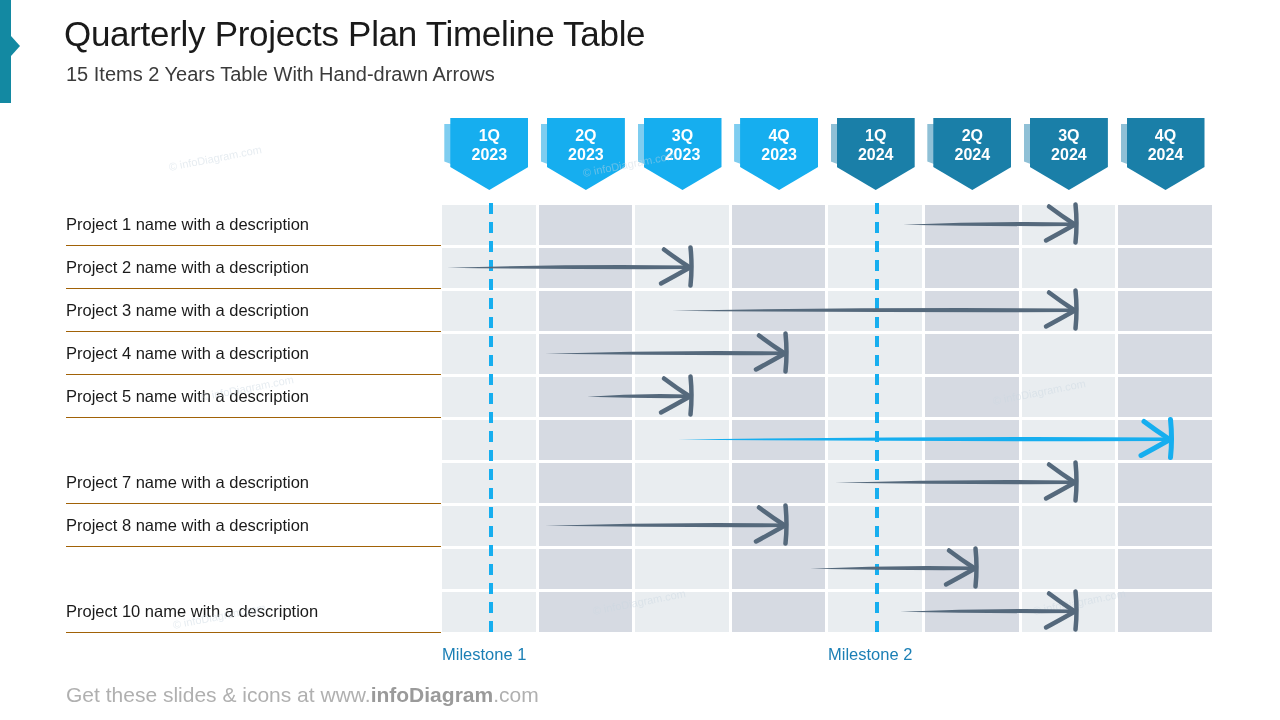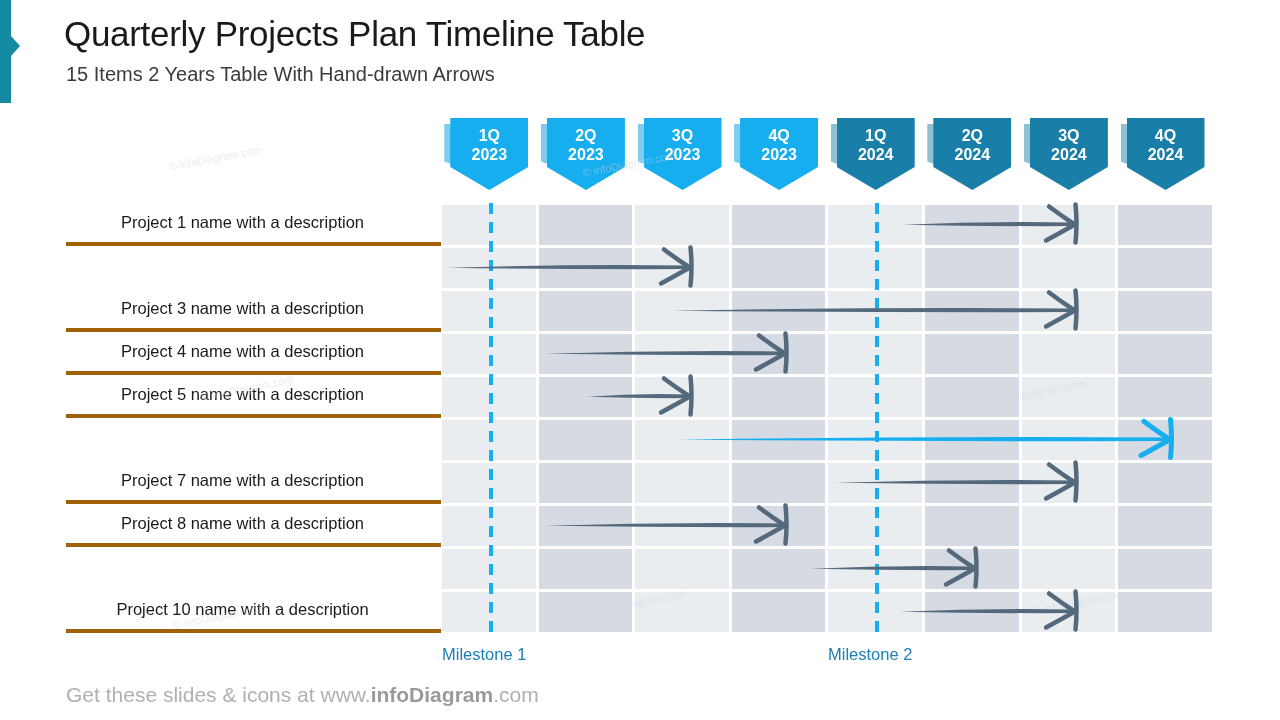--- a/index.html
+++ b/index.html
@@ -27,22 +27,22 @@
   .q-shape{position:absolute;left:0;top:0;width:78px;height:72px;
     background:#16AEEF;clip-path:polygon(0 0,100% 0,100% 68%,50% 100%,0 68%);
     color:#ffffff;font-weight:bold;font-size:16px;line-height:19px;
     text-align:center;padding-top:8px;box-sizing:border-box;}
   .q-shape.dark{background:#1A7FA8;}
   .q-line1{display:block;}
   .q-line2{display:block;}
   
   #label-col{position:absolute;left:66px;top:203px;width:375px;height:430px;}
   .label-row{position:absolute;left:0;width:375px;height:43px;
-    box-sizing:border-box;border-bottom:4px solid #a16207;
-    display:flex;align-items:center;justify-content:center;
+    box-sizing:border-box;border-bottom:1px solid #a16207;
+    display:flex;align-items:center;justify-content:flex-start;
     padding-right:22px;}
   .label-row.first{border-top:none;}
   .label-text{font-size:16.5px;color:#1a1a1a;white-space:nowrap;}
   
   #grid{position:absolute;left:441px;top:203px;width:773px;height:430px;}
   .cell{position:absolute;height:40px;background:#E9EDF0;}
   .cell.alt{background:#D6DAE2;}
   
   .milestone-line{position:absolute;top:203px;width:4px;height:430px;
     background:repeating-linear-gradient(to bottom,#16AEEF 0,#16AEEF 11px,
@@ -126,20 +126,23 @@
       <div class="q-shape dark">
         <span class="q-line1">4Q</span>
         <span class="q-line2">2024</span>
       </div>
     </div>
   </div>
 
 <div id="label-col">
     <div class="label-row first" style="top: 0px;">
       <span class="label-text">Project 1 name with a description</span>
+    </div>
+    <div class="label-row" style="top: 43px;">
+      <span class="label-text">Project 2 name with a description</span>
     </div>
     <div class="label-row" style="top: 86px;">
       <span class="label-text">Project 3 name with a description</span>
     </div>
     <div class="label-row" style="top: 129px;">
       <span class="label-text">Project 4 name with a description</span>
     </div>
     <div class="label-row" style="top: 172px;">
       <span class="label-text">Project 5 name with a description</span>
     </div>

